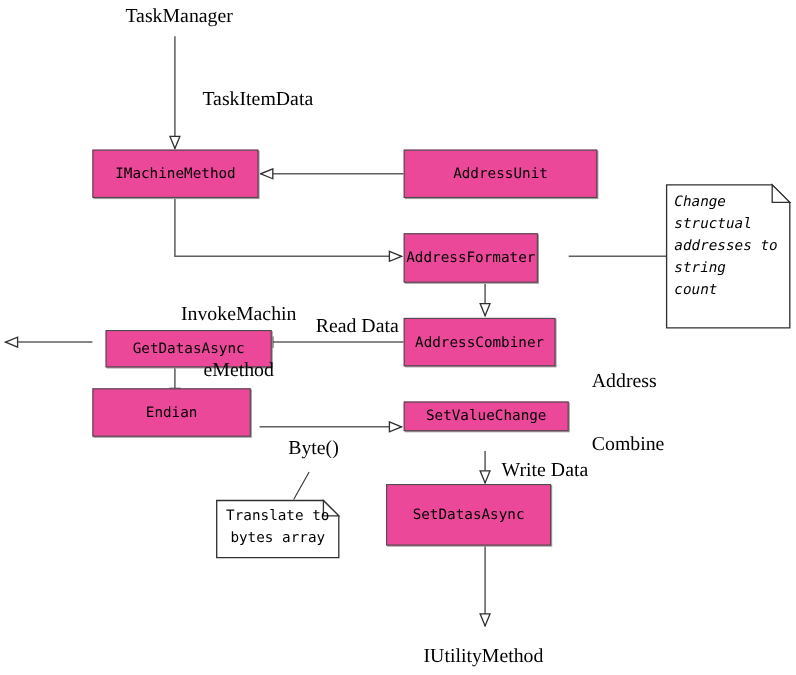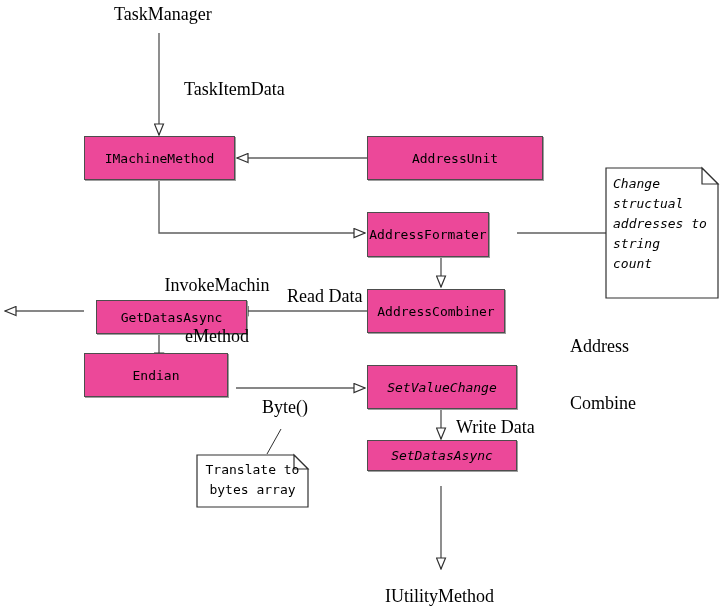--- a/index.html
+++ b/index.html
@@ -82,38 +82,38 @@
   </div>
   <div class="node" style="left:367px; top:289px; width:138px; height:44px;">
     <span>AddressCombiner</span>
   </div>
   <div class="node" style="left:84px;  top:300px; width:151px; height:34px;margin-left:12px;">
     <span>GetDatasAsync</span>
   </div>
   <div class="node" style="left:84px;  top:353px; width:144px; height:44px;text-align:right;">
     <span>Endian</span>
   </div>
-  <div class="node" style="left:367px; top:365px; width:150px; height:44px;font-style:italic;">
+  <div class="node" style="left:367px; top:365px; width:150px; height:27px;">
     <span>SetValueChange</span>
   </div>
-  <div class="node" style="left:367px; top:440px; width:150px; height:31px;font-style:italic;">
+  <div class="node" style="left:351px; top:440px; width:150px; height:56px;">
     <span>SetDatasAsync</span>
   </div>
 
   <div class="lbl" style="left:114px; top:7px;">TaskManager</div>
   <div class="lbl" style="left:184px; top:82px;">TaskItemData</div>
 
   <div class="lbl center" style="left:158px; top:243px; width:118px; line-height:17px;">
     <div>InvokeMachin</div>
     <div>eMethod</div>
   </div>
 
   <div class="lbl" style="left:263px; top:289px;padding-left:24px;">Read Data</div>
 
-  <div class="lbl" style="left:538px; top:299px; line-height:19px;margin-left:32px;">
+  <div class="lbl" style="left:538px; top:299px; line-height:19px;">
     <div>Address</div>
     <div>Combine</div>
   </div>
 
   <div class="lbl" style="left:262px; top:400px;">Byte()</div>
   <div class="lbl" style="left:456px; top:420px;">Write Data</div>
   <div class="lbl" style="left:385px; top:589px;">IUtilityMethod</div>
 
   <div class="note-text" style="left:613px; top:174px; width:100px;font-style:italic;">
     <div>Change</div>

